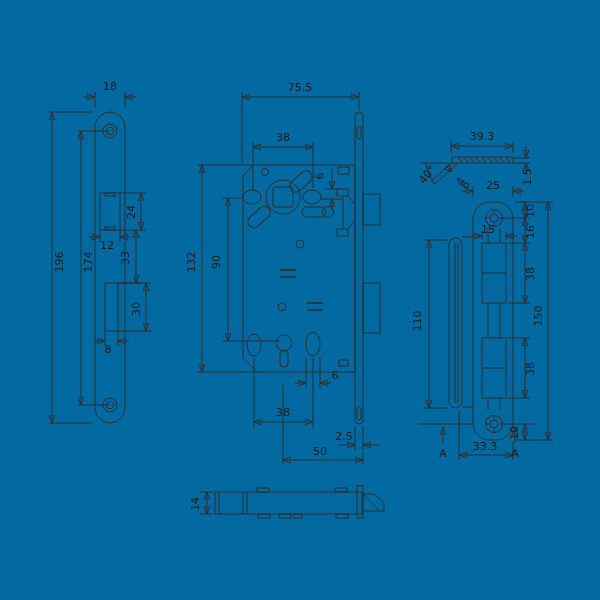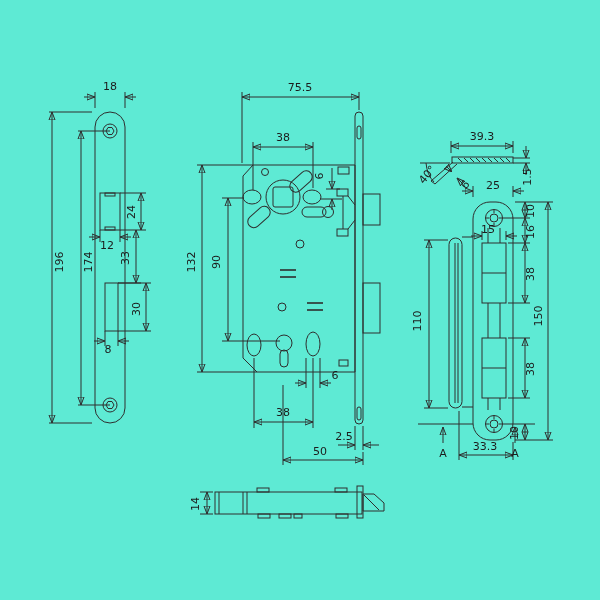--- a/index.html
+++ b/index.html
@@ -1,16 +1,16 @@
 <!DOCTYPE html>
 <html><head>
 <meta charset="utf-8">
 <style>
   html,body{margin:0;padding:0;background:#ffffff;}
-  .sheet{width:600px;height:600px;background:#5eead4;position:relative;overflow:hidden;}
+  .sheet{width:600px;height:600px;background:#0369a1;position:relative;overflow:hidden;}
   svg{display:block;}
   svg line, svg path, svg rect, svg circle, svg ellipse, svg polygon, svg polyline{
     stroke:#2e2e2e;stroke-width:1;fill:none;
   }
   svg text{
     font-family:"DejaVu Sans","Liberation Sans",sans-serif;
     font-size:11px;fill:#1c1c1c;stroke:none;text-anchor:middle;
   }
   .thick{stroke-width:1.6;}
 </style>

